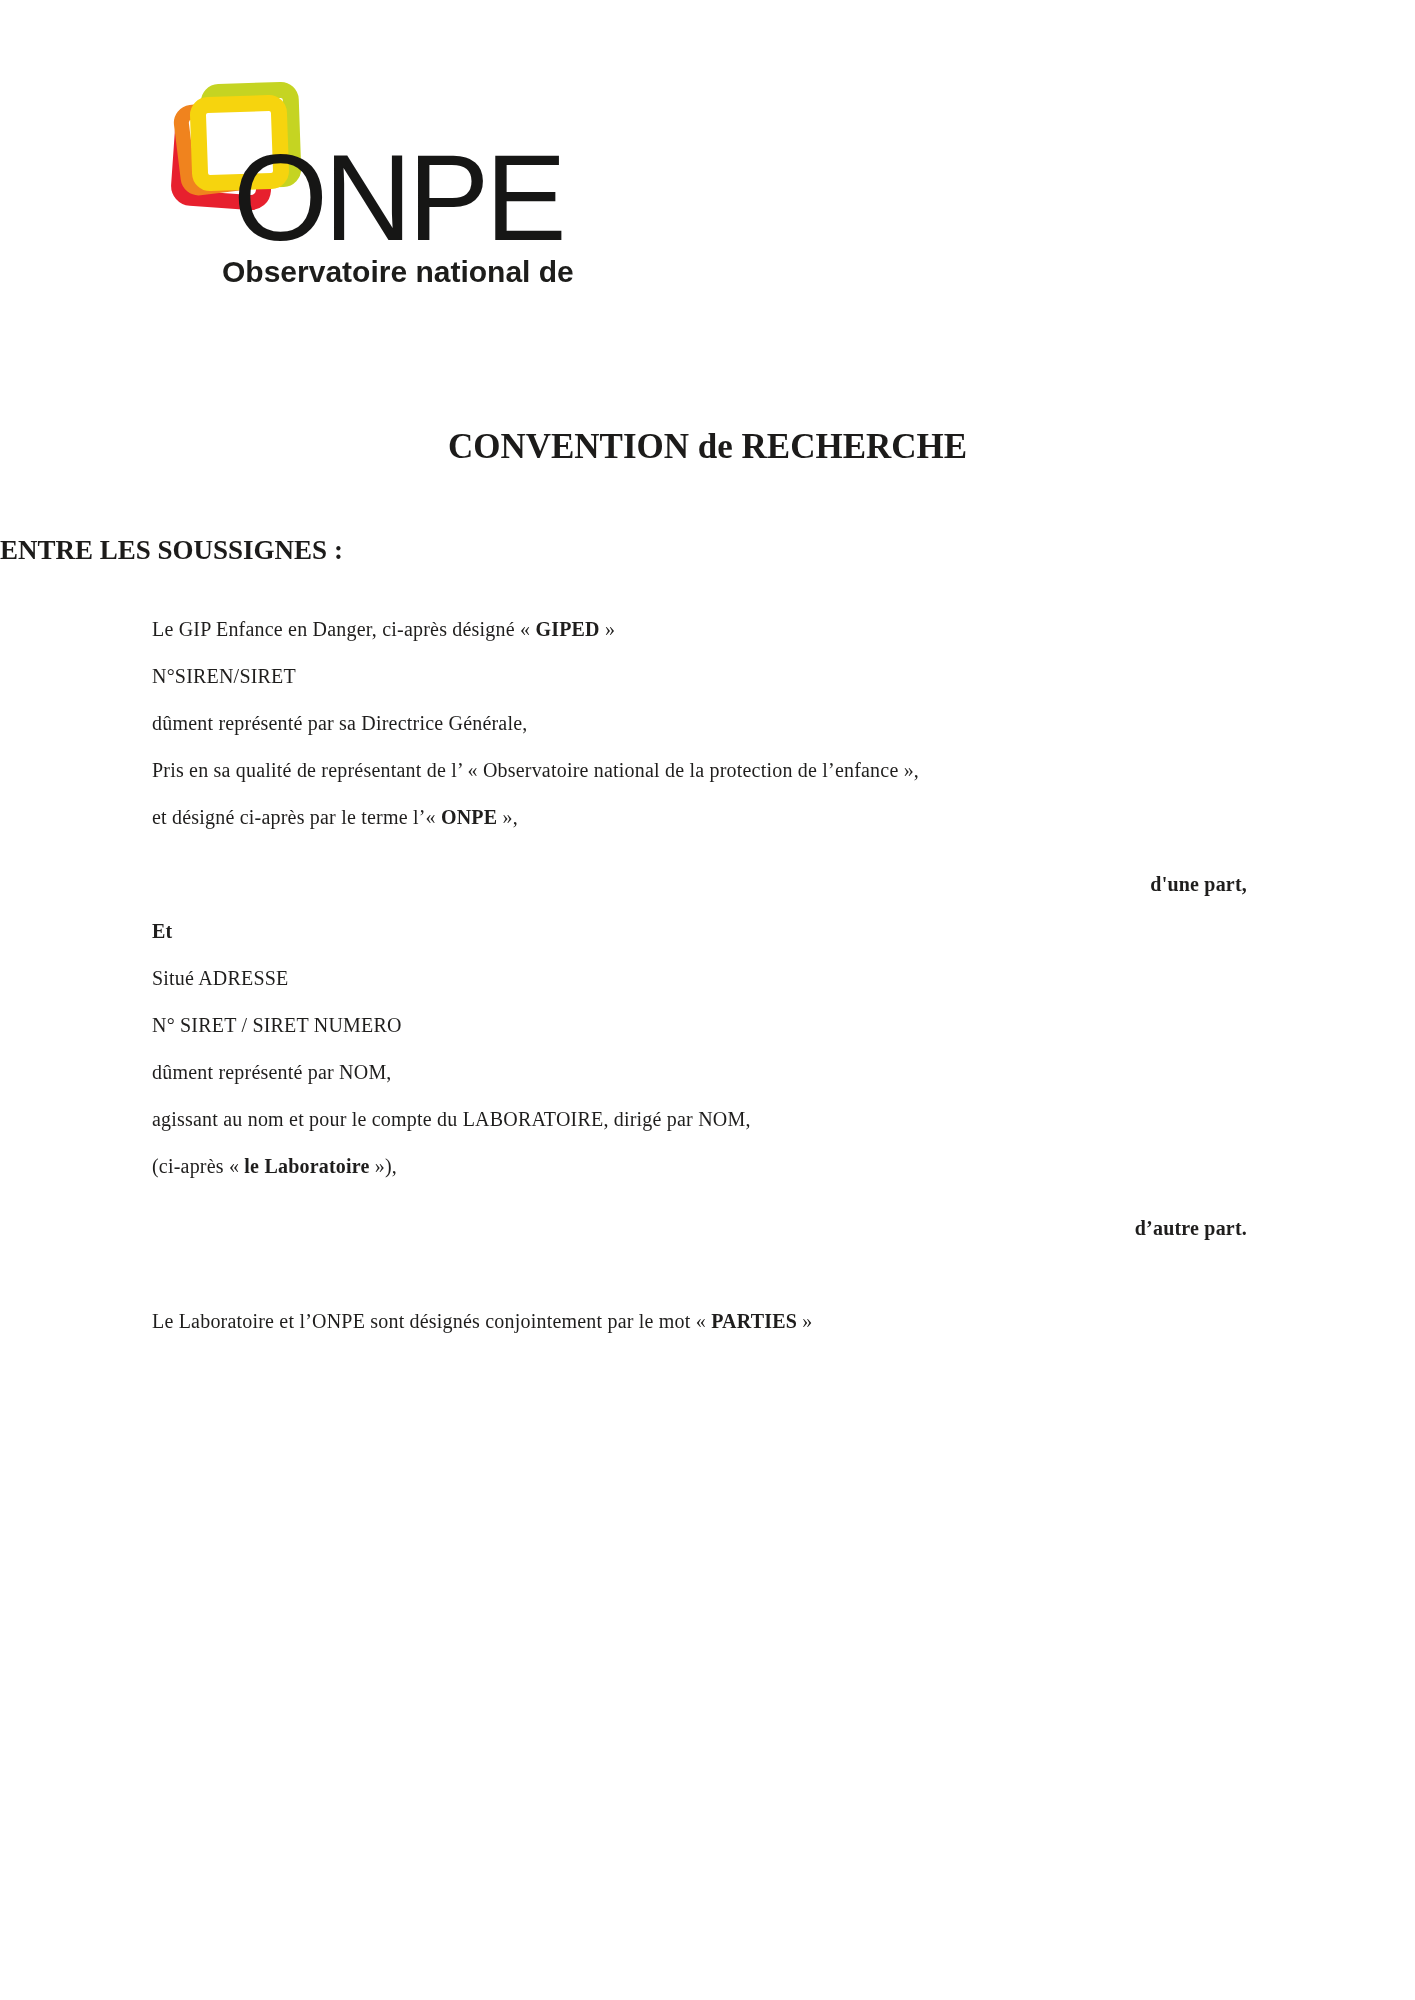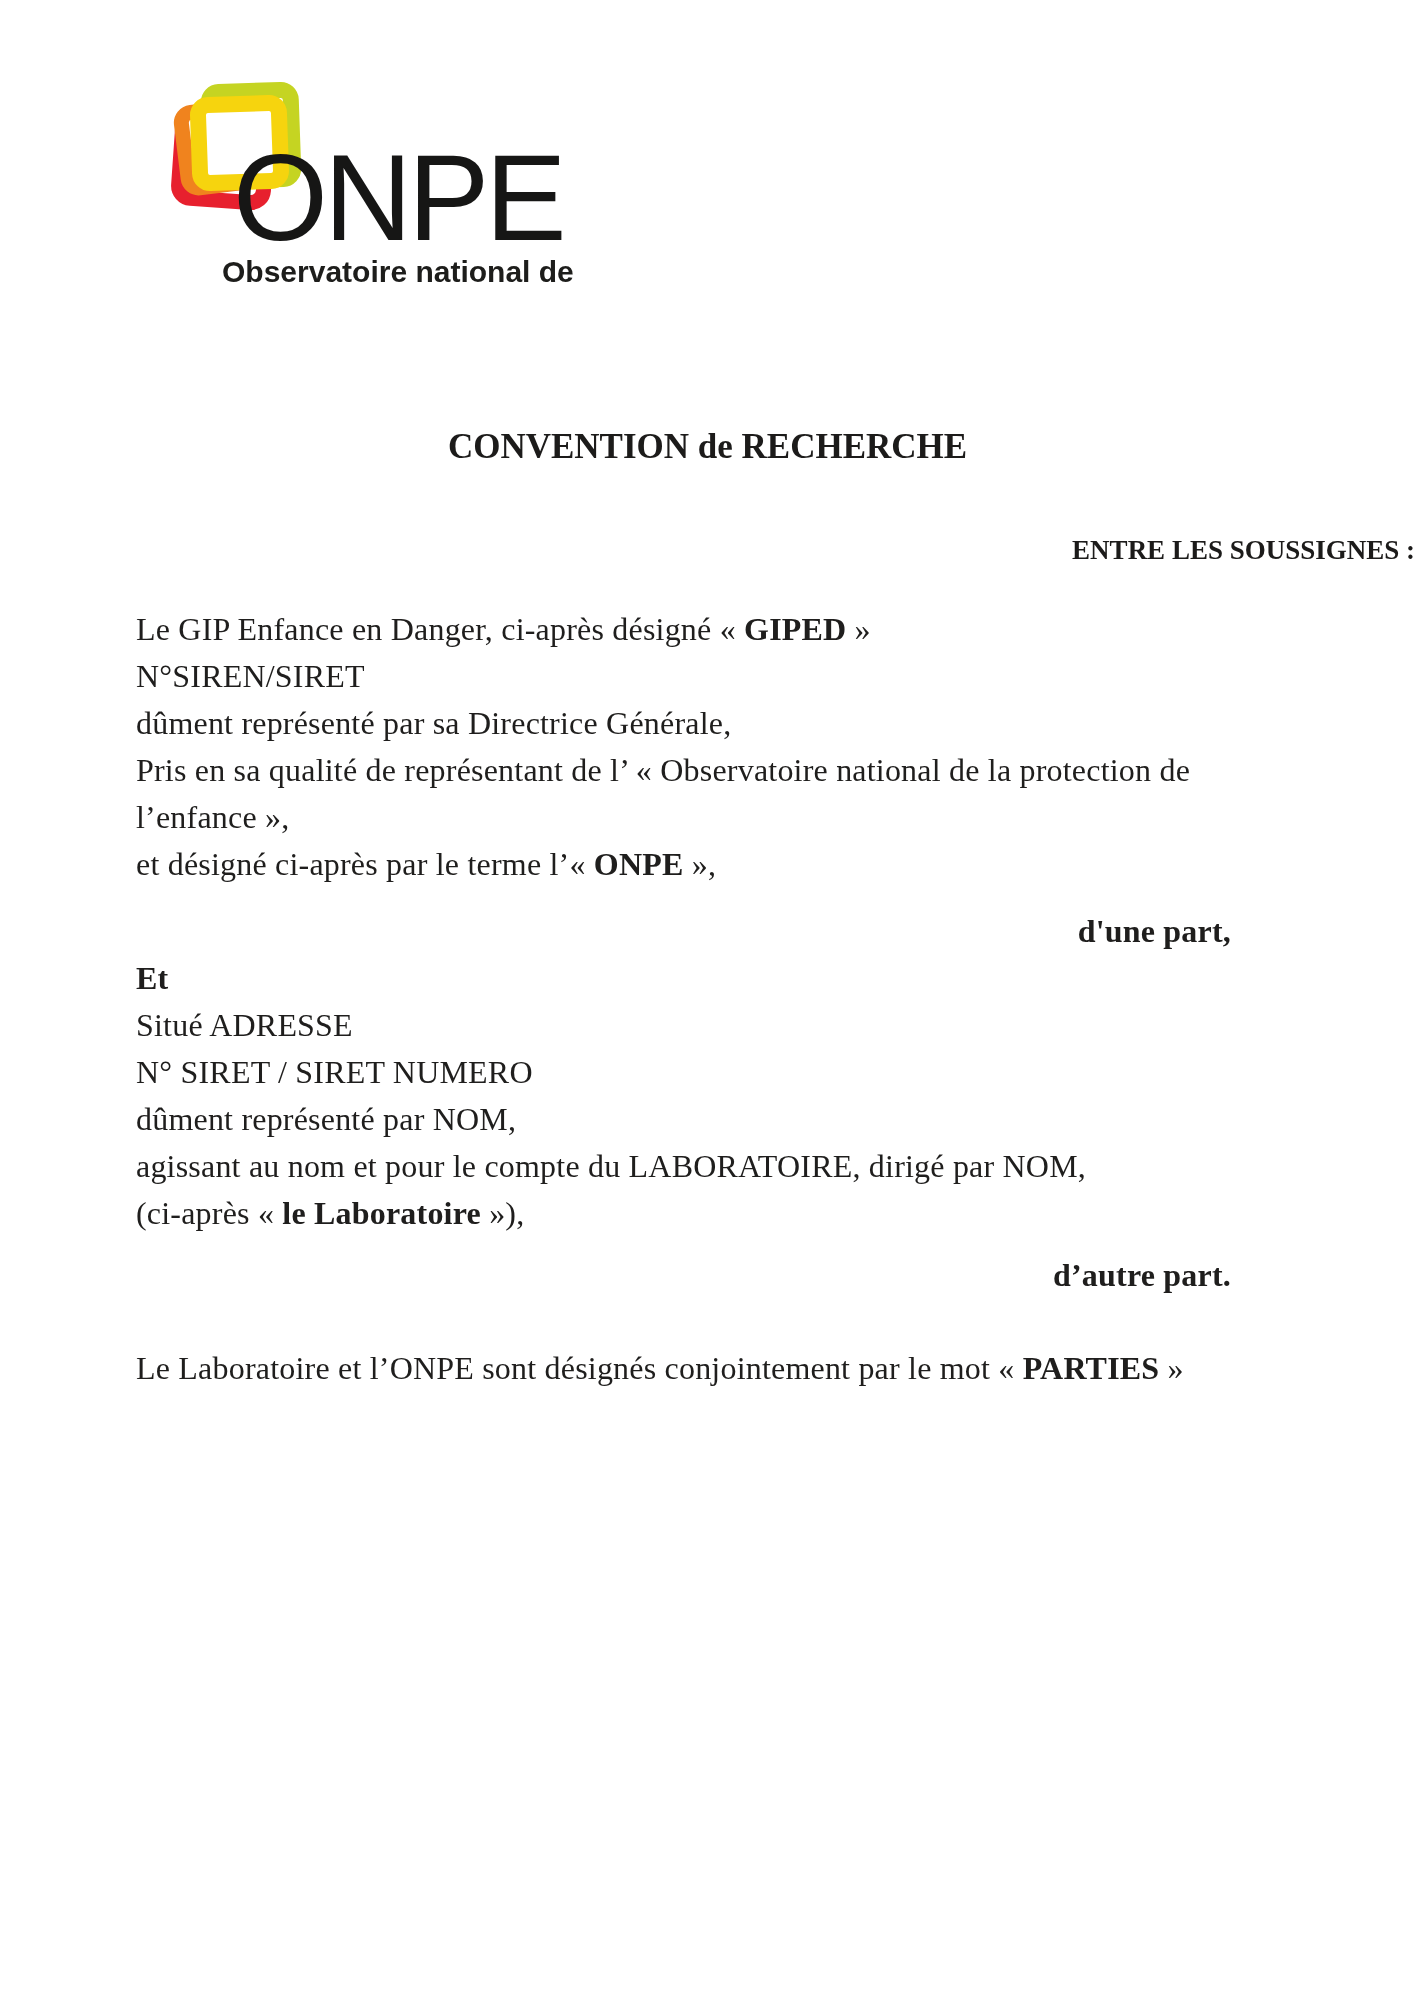--- a/index.html
+++ b/index.html
@@ -35,27 +35,27 @@
     white-space:nowrap;
   }
 
   
   .doc-title{
     position:absolute;left:0;right:0;top:431px;
     text-align:center;font-weight:bold;font-size:35px;line-height:32px;color:#1c1b1a;
   }
   .doc-subtitle{
     position:absolute;left:0;right:0;top:534px;
-    text-align:right;font-weight:bold;font-size:27px;line-height:32px;color:#1c1b1a;
+    text-align:left;font-weight:bold;font-size:27px;line-height:32px;color:#1c1b1a;
   }
 
   
   .doc-body{
-    position:absolute;left:136px;top:606px;width:1095px;
-    font-size:32px;line-height:47px;letter-spacing:0.2px;
+    position:absolute;left:152px;top:606px;width:1095px;
+    font-size:20px;line-height:47px;letter-spacing:0.2px;
   }
   .line{min-height:47px;}
   .b{font-weight:bold;}
   .block-dune-part{text-align:right;margin-top:20px;}
   .block-et-separator{text-align:left;}
   .block-dautre-part{text-align:right;margin-top:15px;}
   .block-parties-note{margin-top:46px;}
 
   
   .footnote-sep{

